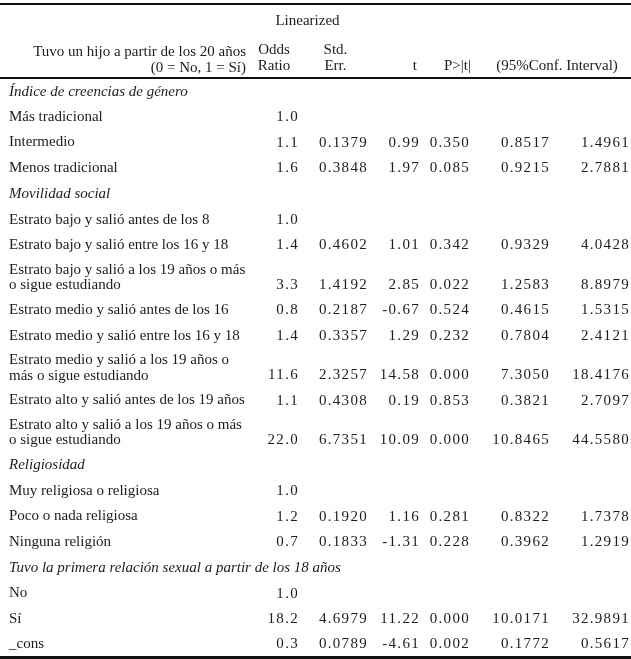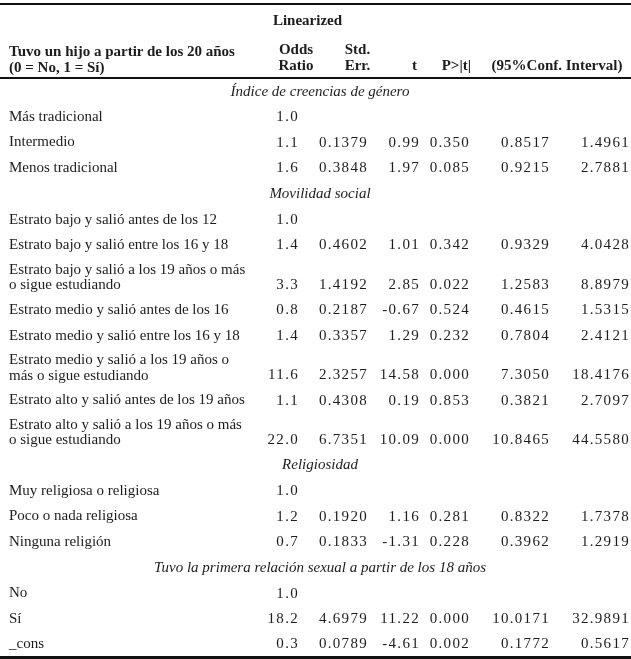--- a/index.html
+++ b/index.html
@@ -8,42 +8,42 @@
     background: #ffffff; padding-top: 3px;
     font-family: "Liberation Serif", "DejaVu Serif", serif;
     color: #1c1c1c; overflow: hidden;
   }
   table.reg {
     width: 631px; border-collapse: collapse; table-layout: fixed;
     border-top: 2px solid #111; border-bottom: 3px solid #111;
     font-size: 15px;
   }
   thead { border-bottom: 2px solid #111; }
-  th { font-weight: bold; padding: 0; }
+  th { font-weight: normal; padding: 0; }
   td { padding: 0; }
-  .lbl-th { text-align: left; padding-left: 9px; vertical-align: middle; padding-bottom: 10px; line-height: 16px; }
+  .lbl-th { text-align: right; padding-left: 9px; vertical-align: middle; padding-bottom: 10px; line-height: 16px; }
   tr.h1 th { vertical-align: bottom; height: 24px; padding-bottom: 2px; }
   tr.h2 th { vertical-align: bottom; height: 42px; padding-bottom: 4px; line-height: 15.5px; }
   .ctr { text-align: center; }
   .rt  { text-align: right; }
-  .shift { position: relative; left: 23px; text-align: center; }
+  .shift { position: relative; left: 1px; text-align: center; }
   .shift-sm { position: relative; left: 6px; margin-top: 10px; }
   .t-head { padding-right: 4px; }
   tbody td.lbl {
     text-align: left; padding-left: 9px; vertical-align: middle;
     line-height: 15.5px; white-space: nowrap;
   }
   tbody td.num {
     text-align: right; vertical-align: middle;
     letter-spacing: 1.3px; padding-right: 1px; white-space: nowrap;
   }
   tr.r1 { height: 25.7px; }
   tr.r2 { height: 39px; }
   tr.r2 td.num { vertical-align: bottom; padding-bottom: 4px; }
-  tr.sec td { font-style: italic; text-align: center; }
+  tr.sec td { font-style: italic; }
 </style>
 </head>
 <body>
 
 <div class="page">
   <table class="reg">
     <colgroup>
       <col style="width:246px">
         <col style="width:54px">
         <col style="width:69px">
@@ -111,21 +111,21 @@
           <td class="num">0.3848</td>
           <td class="num">1.97</td>
           <td class="num">0.085</td>
           <td class="num">0.9215</td>
           <td class="num">2.7881</td>
         </tr>
         <tr class="r1 sec">
           <td class="lbl" colspan="7">Movilidad social</td>
         </tr>
         <tr class="r1">
-          <td class="lbl">Estrato bajo y salió antes de los 12</td>
+          <td class="lbl">Estrato bajo y salió antes de los 8</td>
           <td class="num">1.0</td>
           <td class="num"></td>
           <td class="num"></td>
           <td class="num"></td>
           <td class="num"></td>
           <td class="num"></td>
         </tr>
         <tr class="r1">
           <td class="lbl">Estrato bajo y salió entre los 16 y 18</td>
           <td class="num">1.4</td>

